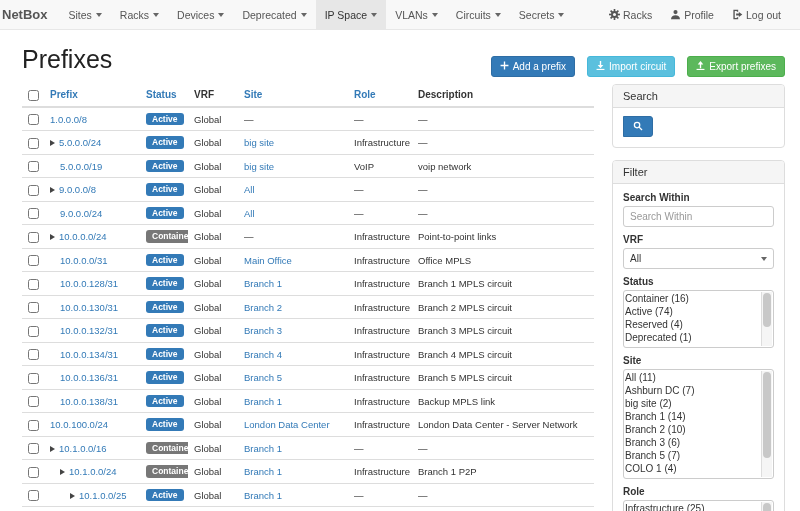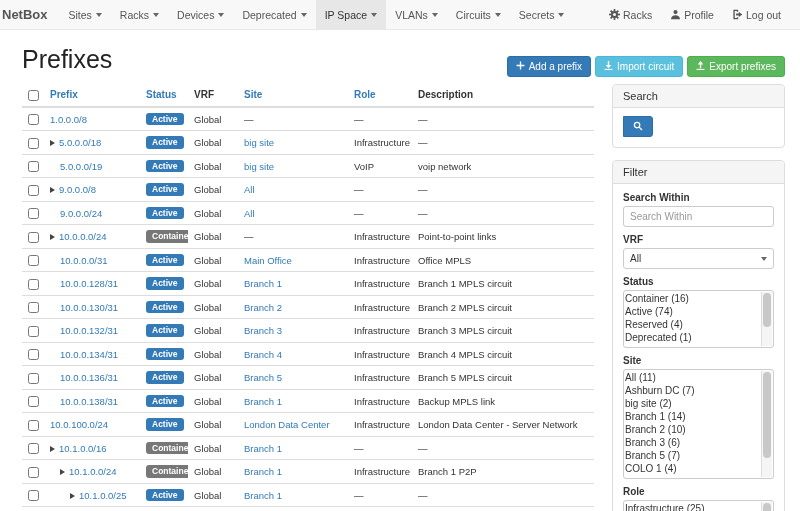--- a/index.html
+++ b/index.html
@@ -18,21 +18,21 @@
   .nav-left{display:flex;}
   .nav-right{margin-left:auto;display:flex;padding-right:10px;}
   .nav-item{display:flex;align-items:center;padding:0 9px;font-size:10.5px;color:#555;cursor:pointer;white-space:nowrap;}
   .nav-item.active{background:#e7e7e7;color:#333;}
   .caret{width:0;height:0;border-left:3px solid transparent;border-right:3px solid transparent;
     border-top:4px solid #666;margin-left:4px;display:inline-block;}
   .nav-icon{display:inline-flex;margin-right:3px;align-items:center;}
   
   .page-head{position:relative;padding:0 15px 0 22px;}
   h1{font-size:25px;font-weight:400;margin:15px 0 10px;color:#222;}
-  .actions{position:absolute;top:11px;right:15px;display:flex;gap:4px;}
+  .actions{position:absolute;top:11px;right:15px;display:flex;gap:12px;}
   .btn{display:inline-flex;align-items:center;gap:4px;padding:3px 8px;font-size:10px;color:#fff;
     border-radius:3px;cursor:pointer;font-family:inherit;line-height:1.3;}
   .btn-primary{background:var(--btn-primary);border:1px solid #2e6da4;}
   .btn-info{background:var(--btn-info);border:1px solid #46b8da;}
   .btn-success{background:var(--btn-success);border:1px solid #4cae4c;}
   
   .main{display:flex;gap:18px;padding:0 15px 0 22px;align-items:flex-start;}
   .table-col{flex:1;min-width:0;}
   .side-col{width:173px;flex:none;}
   
@@ -204,21 +204,21 @@
             <td class="col-cb"><input type="checkbox" style=""></td>
             <td class="col-prefix"><span class="indent" style="width: 0px;"></span><a class="prefix-link" href="#">1.0.0.0/8</a></td>
             <td><span class="badge badge-active">Active</span></td>
             <td><span class="cell-text">Global</span></td>
             <td><span class="cell-text dash">—</span></td>
             <td><span class="cell-text">—</span></td>
             <td><span class="cell-text">—</span></td>
           </tr>
           <tr>
             <td class="col-cb"><input type="checkbox" style=""></td>
-            <td class="col-prefix"><span class="indent" style="width: 0px;"></span><span class="expand-arrow"></span><a class="prefix-link" href="#">5.0.0.0/18</a></td>
+            <td class="col-prefix"><span class="indent" style="width: 0px;"></span><span class="expand-arrow"></span><a class="prefix-link" href="#">5.0.0.0/24</a></td>
             <td><span class="badge badge-active">Active</span></td>
             <td><span class="cell-text">Global</span></td>
             <td><a class="site-link" href="#">big site</a></td>
             <td><span class="cell-text">Infrastructure</span></td>
             <td><span class="cell-text">—</span></td>
           </tr>
           <tr>
             <td class="col-cb"><input type="checkbox" style=""></td>
             <td class="col-prefix"><span class="indent" style="width: 10px;"></span><a class="prefix-link" href="#">5.0.0.0/19</a></td>
             <td><span class="badge badge-active">Active</span></td>

